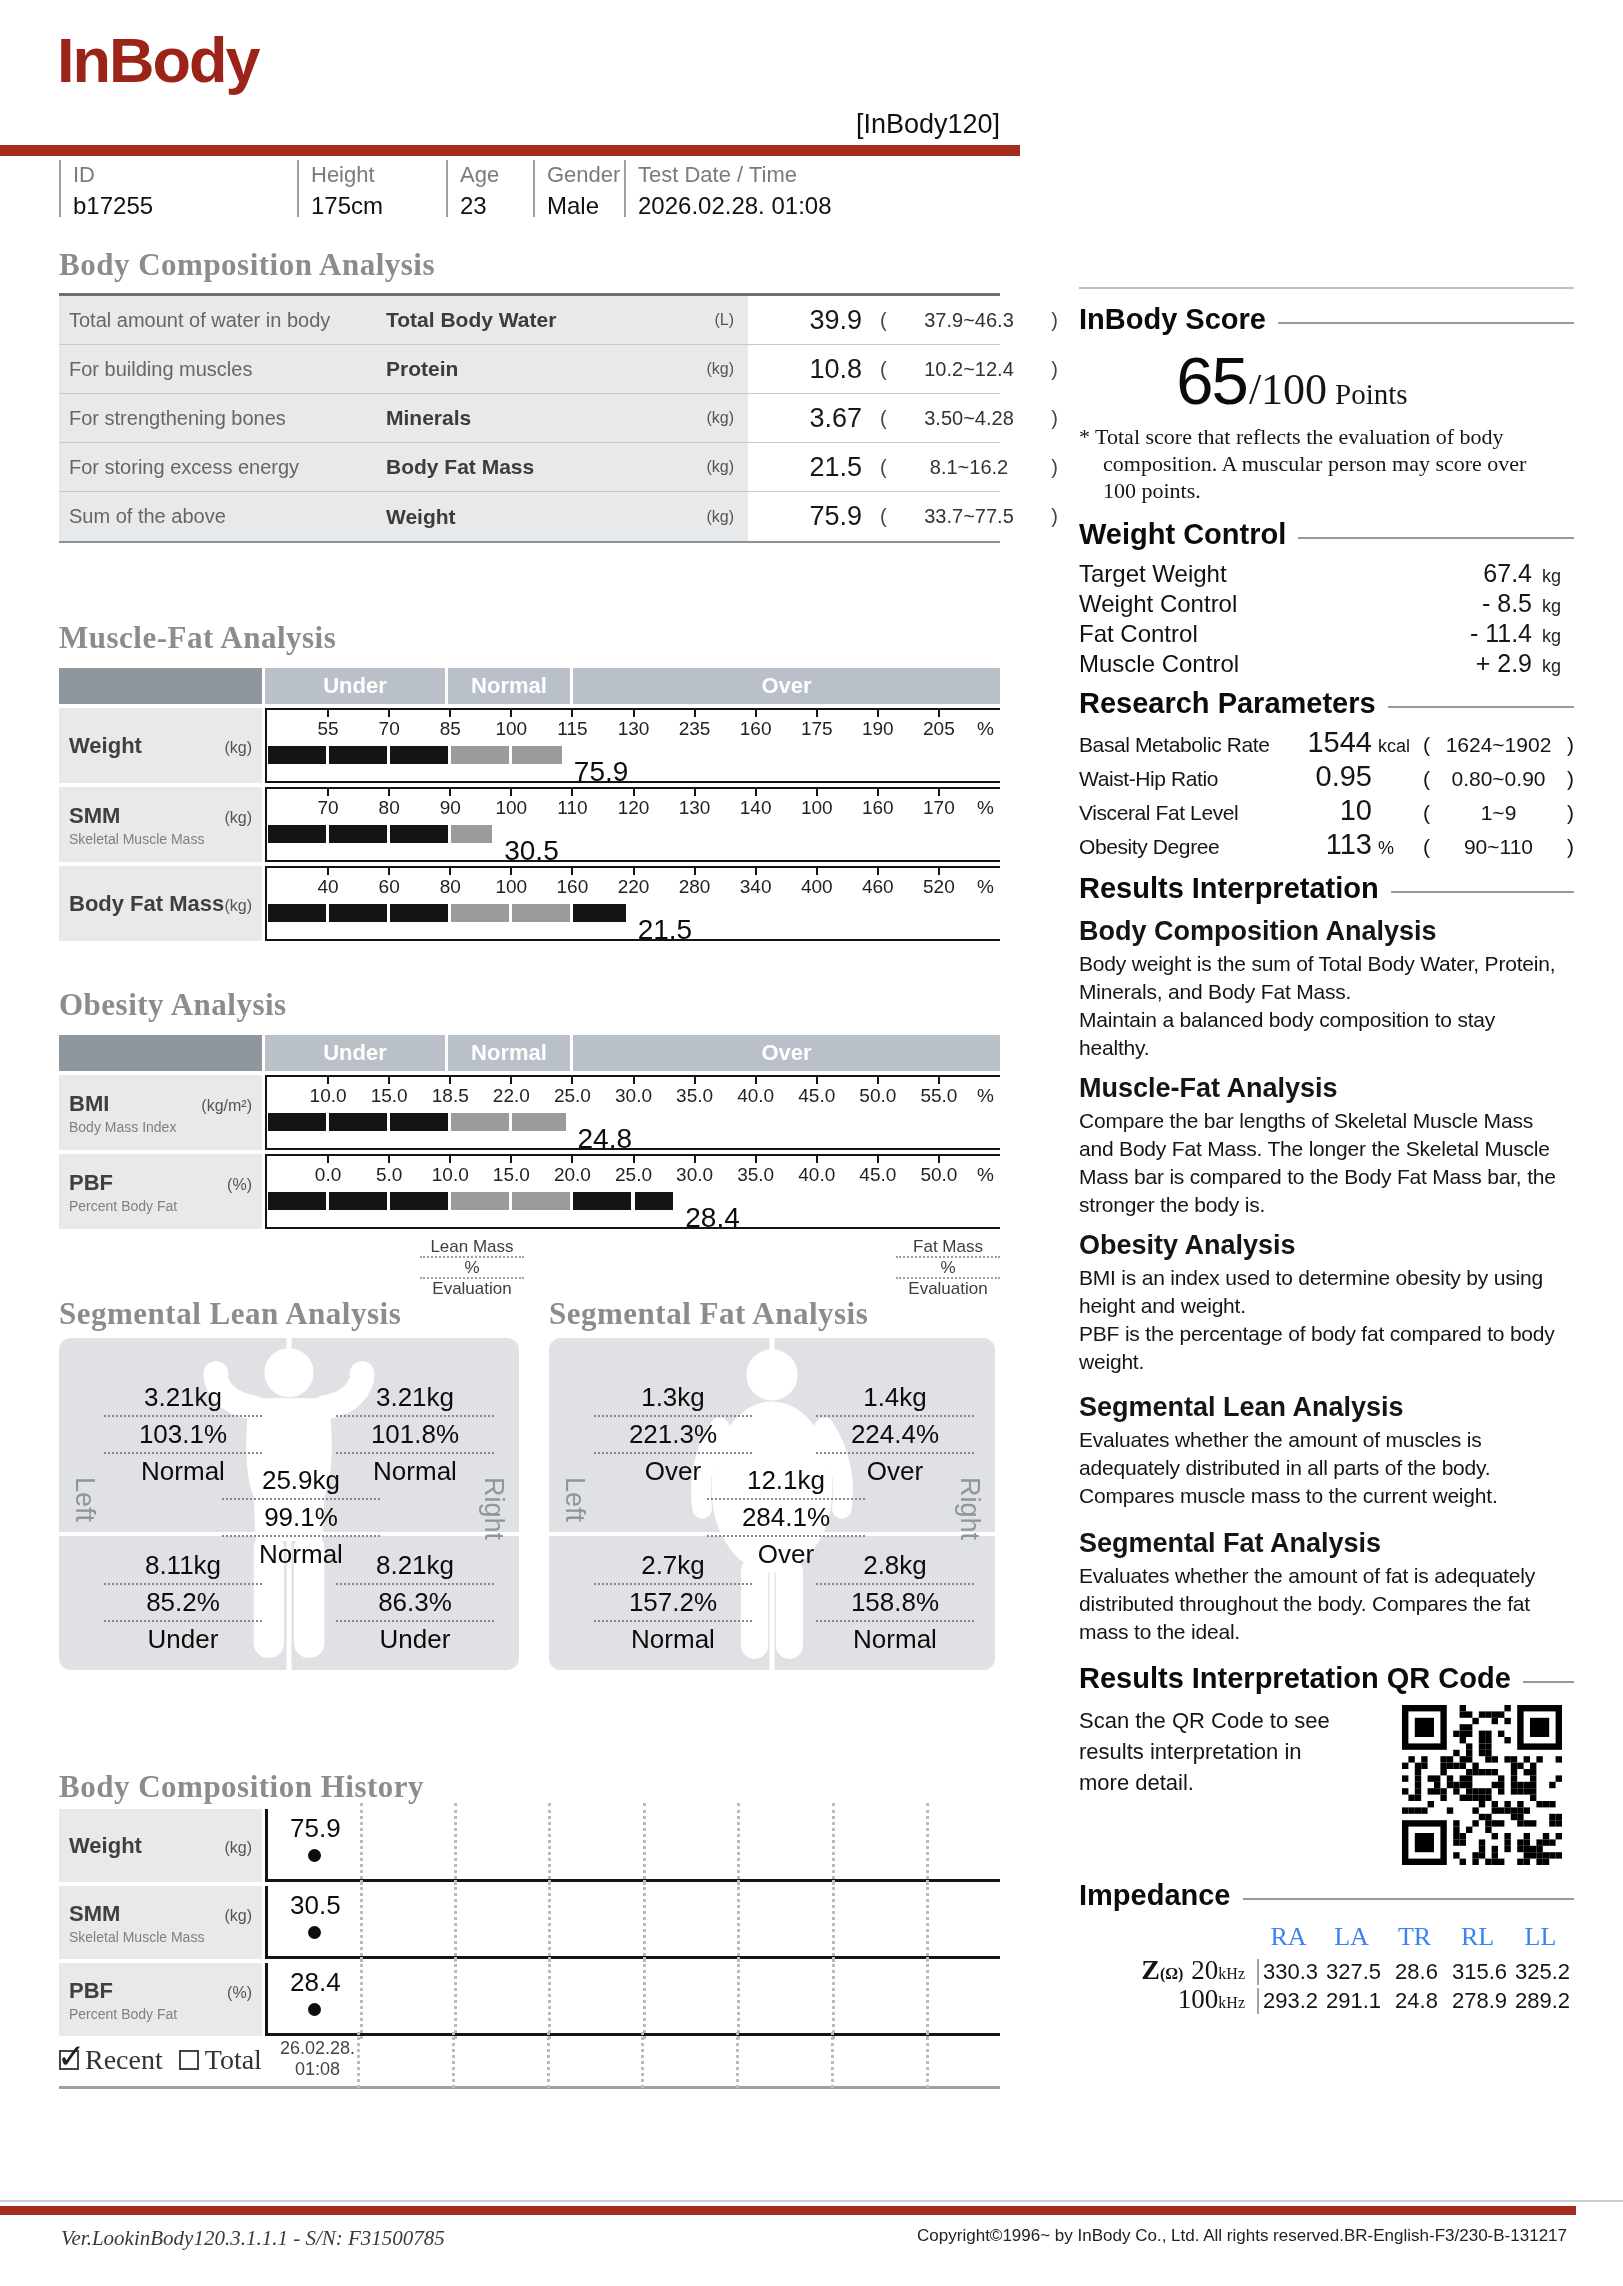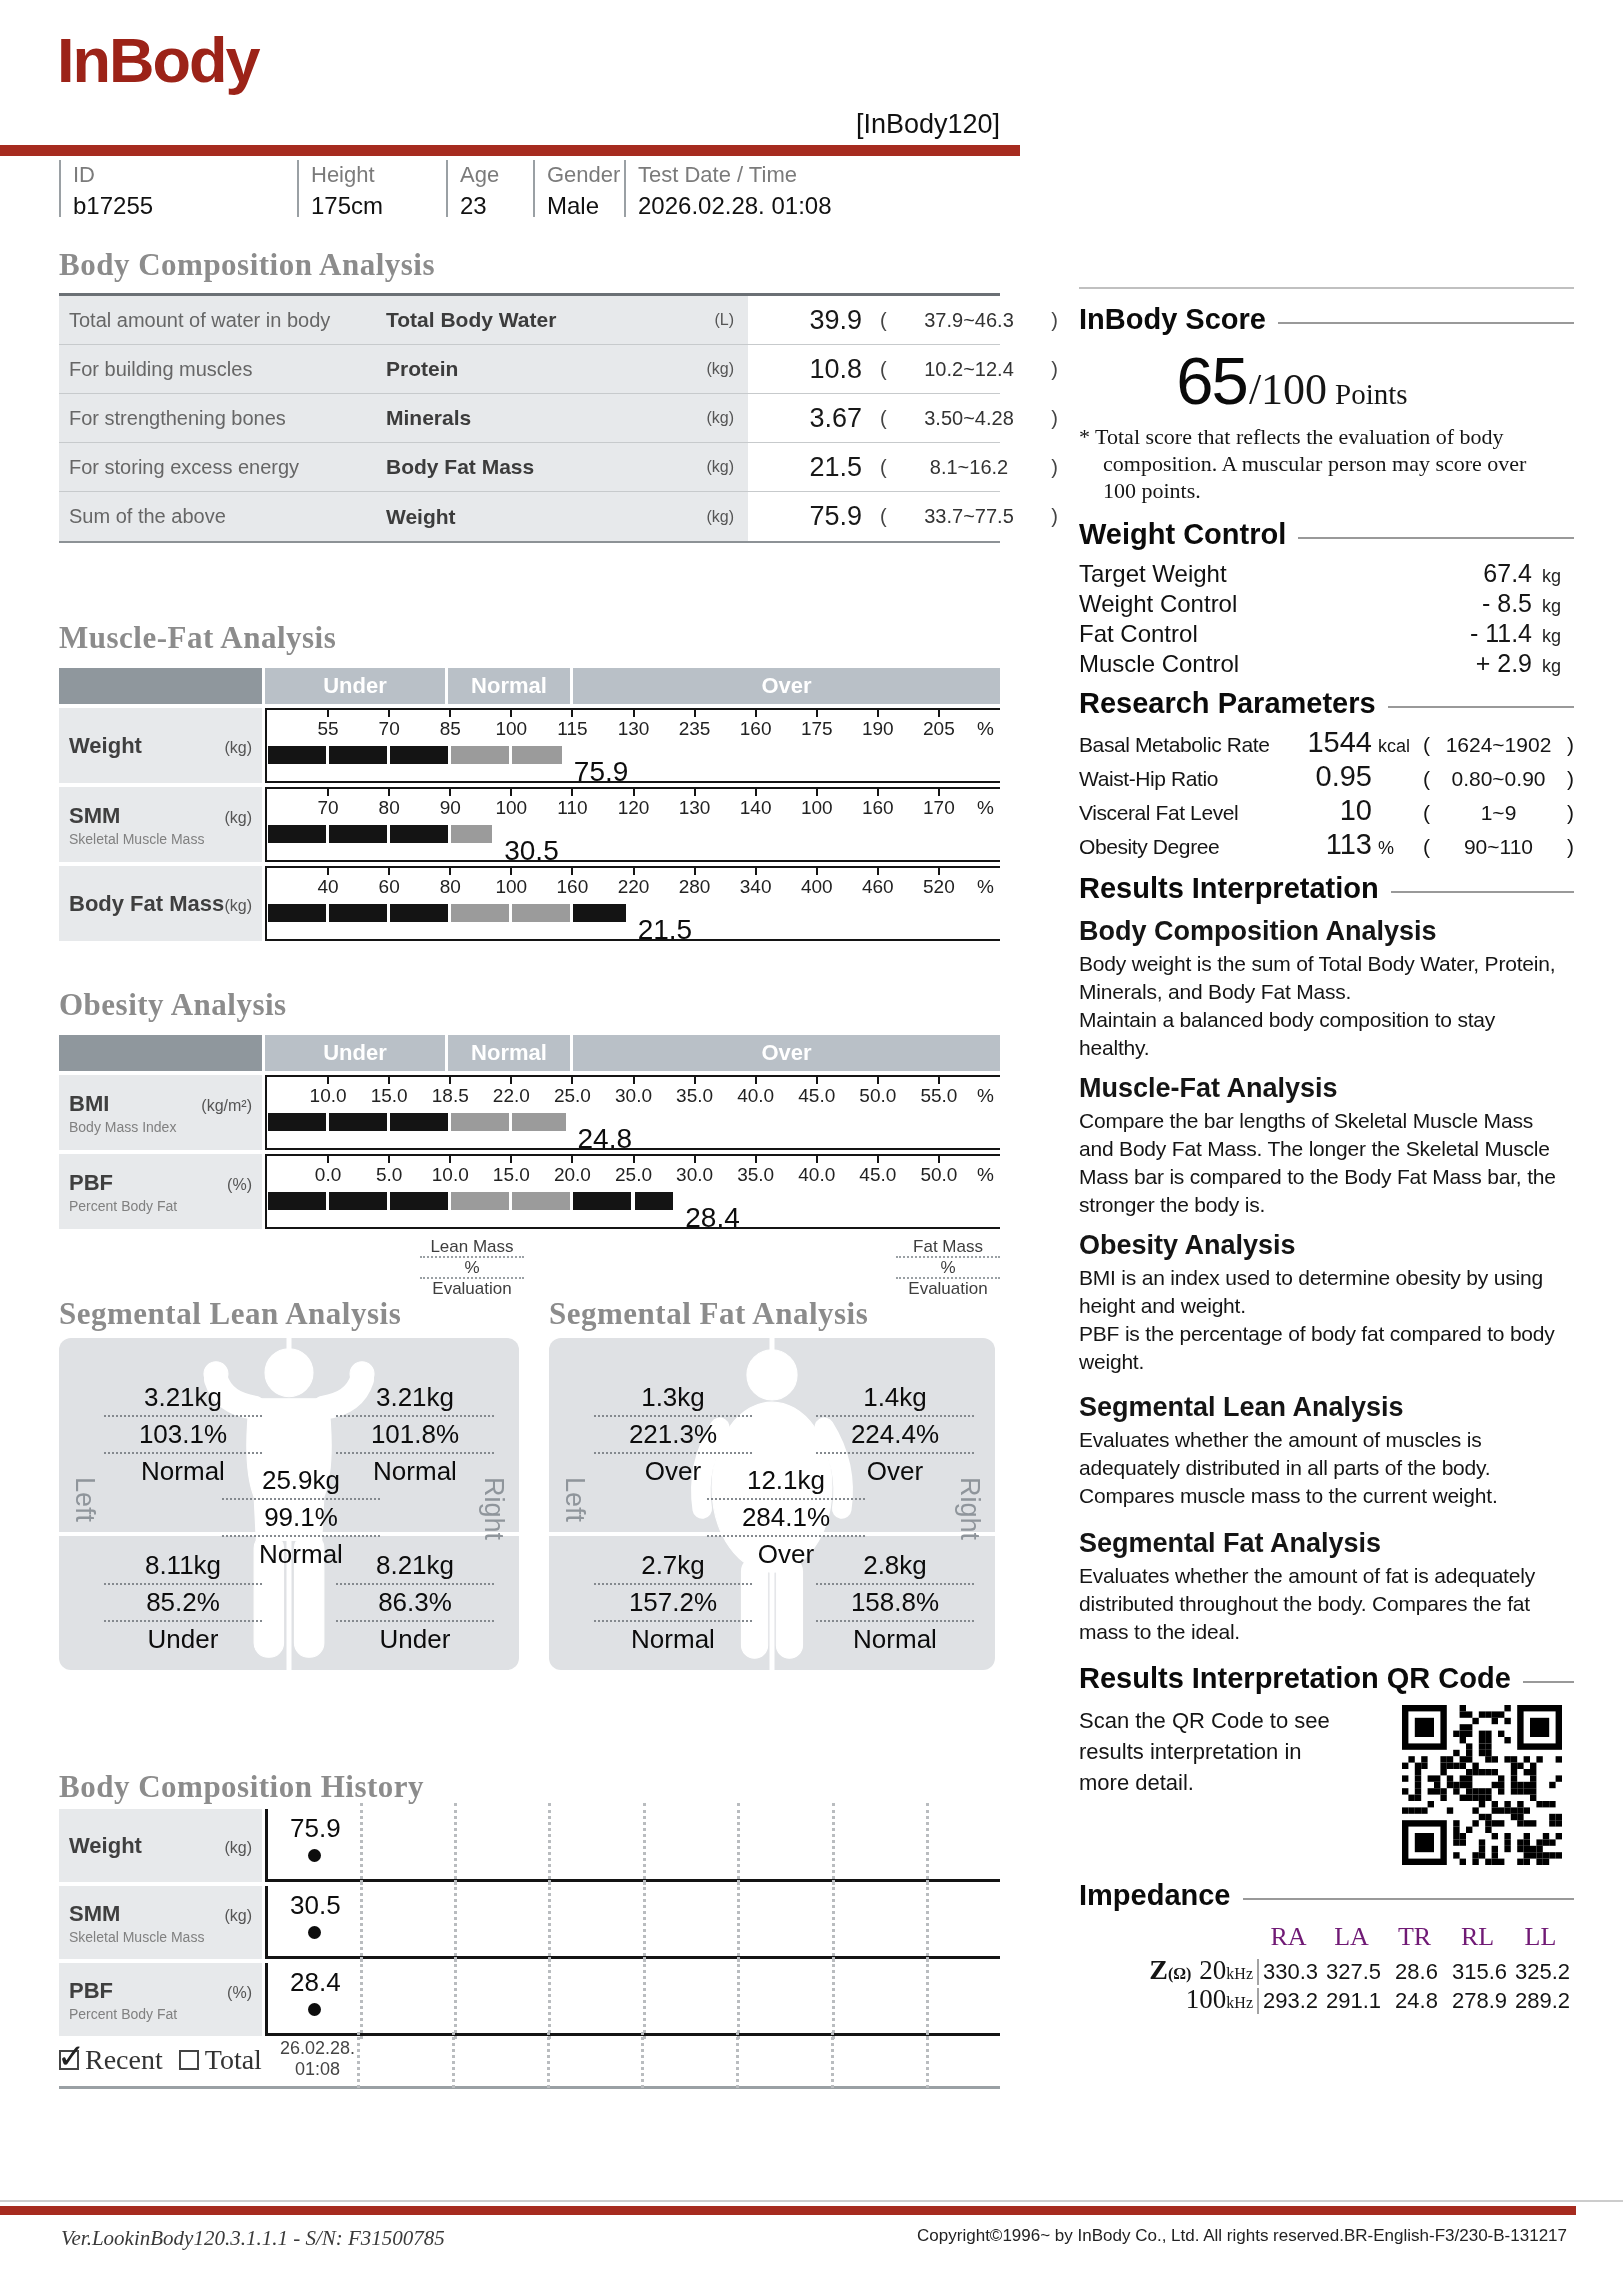--- a/index.html
+++ b/index.html
@@ -126,25 +126,25 @@
   .rpunit{width:51px;font-size:18px;padding-left:6px}
   .rprange{display:flex;justify-content:space-between;flex:1;font-size:21px}
   .rprange::before{content:"("}.rprange::after{content:")"}
   .rprange span{flex:1;text-align:center}
   .interp-h{font-size:27px;font-weight:bold;margin-top:11px}
   .interp-t{font-size:21px;line-height:28px;margin-top:3px;white-space:pre-line;letter-spacing:-0.2px}
   .qrrow{display:flex;margin-top:10px;justify-content:space-between}
   .qrtext{font-size:22px;line-height:31px;white-space:pre-line}
   .qrbox{width:160px;height:160px;margin-right:12px}
   .imp{margin-top:8px}
-  .imp-h{display:flex;font-family:"Liberation Serif",serif;font-size:26px;color:#701a75;height:34px;align-items:center}
+  .imp-h{display:flex;font-family:"Liberation Serif",serif;font-size:26px;color:#3b82f6;height:34px;align-items:center}
   .imp-spacer{width:178px}
   .imp-col{width:63px;text-align:center}
   .imp-r{display:flex;align-items:baseline;height:30px}
-  .imp-label{width:178px;text-align:right;padding-right:4px;font-family:"Liberation Serif",serif}
+  .imp-label{width:178px;text-align:right;padding-right:12px;font-family:"Liberation Serif",serif}
   .imp-vals{display:flex;border-left:2px solid #a3a3a3}
   .z{font-size:28px;font-weight:bold}
   .ohm{font-size:16px;font-weight:bold;font-style:normal}
   .freq{font-size:27px;margin-left:8px}
   .khz{font-size:16px;font-style:normal}
   .imp-v{width:63px;text-align:center;font-size:22px}
 
   
   .pagehr{position:absolute;left:0;top:2200px;width:100%;border-top:2px solid #cccccc}
   .redbar-bottom{position:absolute;left:0;top:2206px;width:1576px;height:9px;background:var(--red)}

